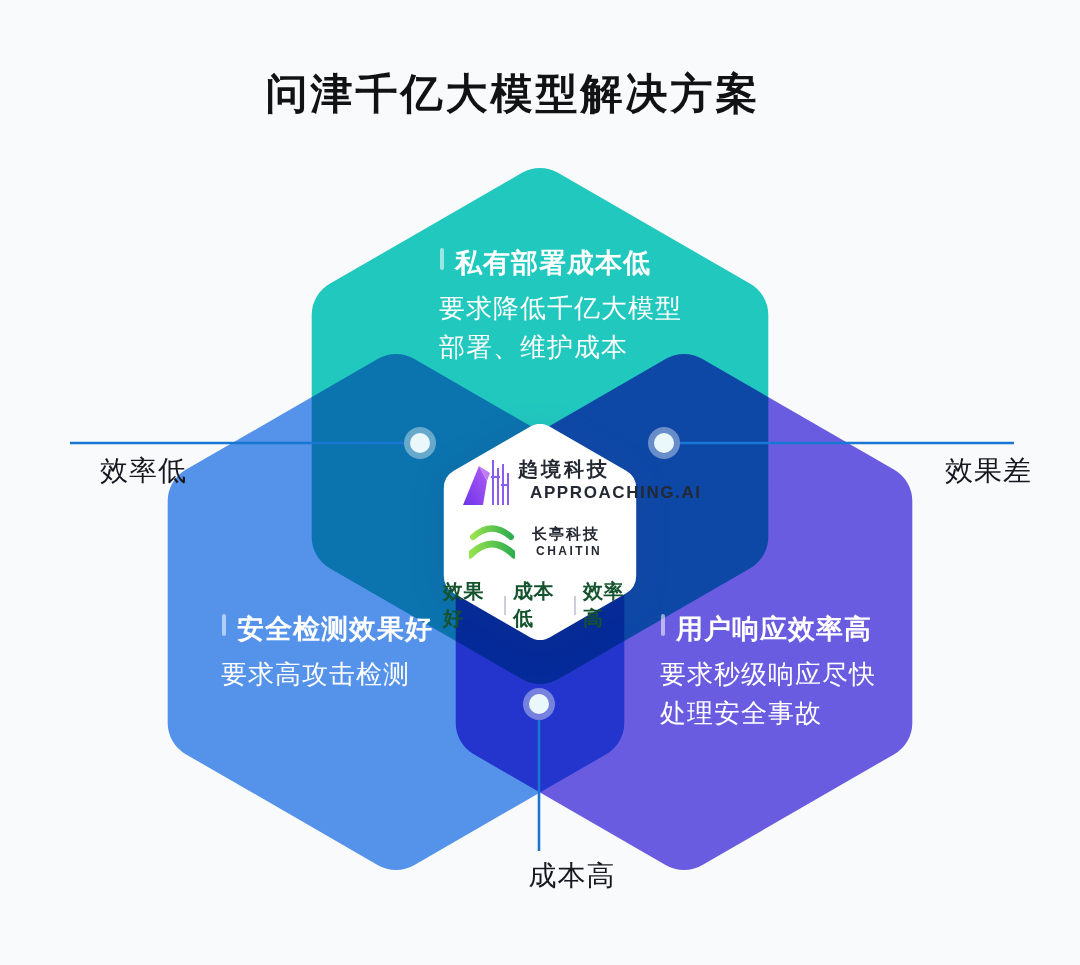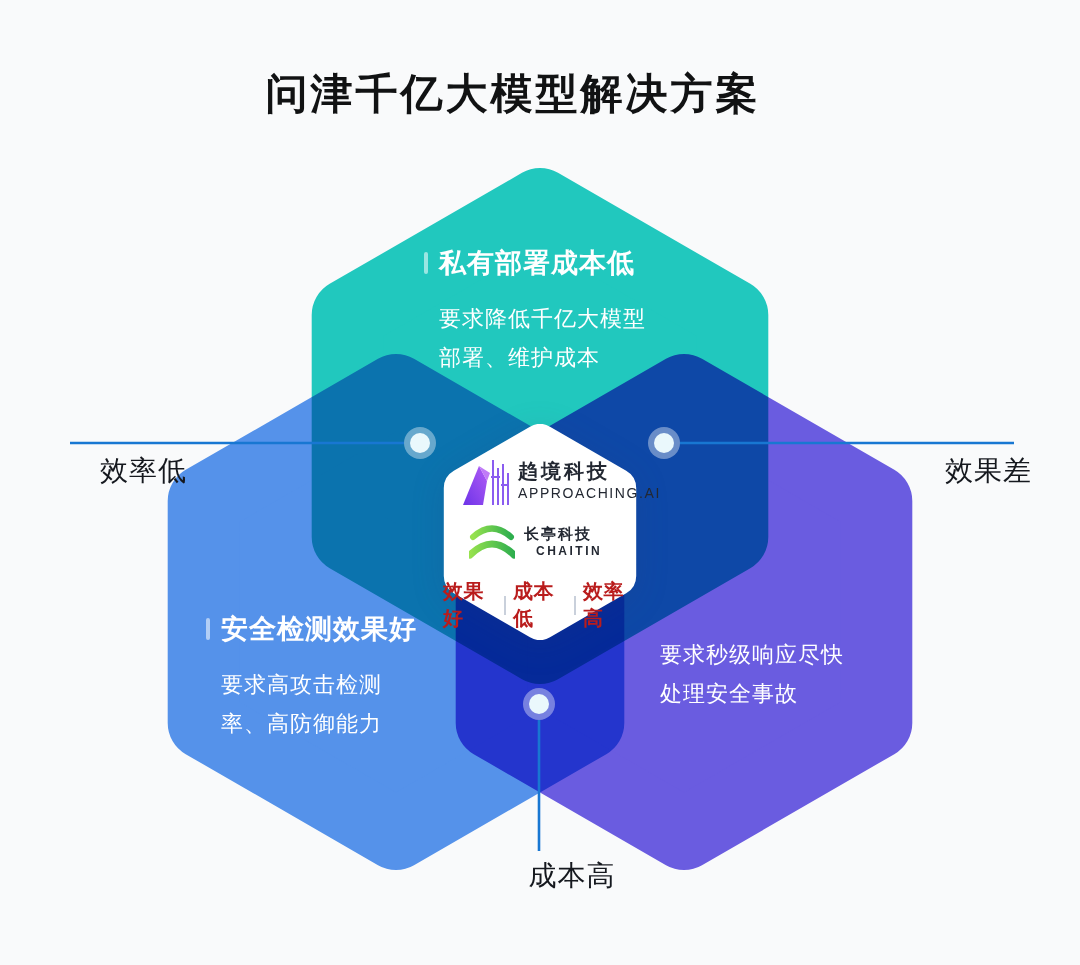--- a/index.html
+++ b/index.html
@@ -18,46 +18,46 @@
     font-size:42px; font-weight:800; letter-spacing:3px;
     color:#111213;
   }
 
   svg.venn { position:absolute; left:0; top:0; isolation:isolate; }
   .hex { stroke-width:72; stroke-linejoin:round; mix-blend-mode:multiply; }
   .center-hex { stroke-width:40; stroke-linejoin:round; fill:#ffffff; stroke:#ffffff;
                 filter:drop-shadow(0 6px 16px rgba(40,60,120,0.16)); }
 
   .card { position:absolute; color:#ffffff; }
-  .card-head { display:flex; align-items:center; }
+  .card-head { display:flex; align-items:flex-start;margin-left:16px; }
   .accent-bar { width:4px; height:22px; border-radius:2px;
                 background:rgba(255,255,255,0.55); margin-right:11px; flex:none; }
   .card-heading { font-size:27px; font-weight:700; letter-spacing:1px; line-height:30px; }
-  .card-body { margin-top:21px; padding-left:15px;
-               font-size:22px; font-weight:400; letter-spacing:1px; line-height:39px; }
+  .card-body { margin-top:11px; padding-left:15px;
+               font-size:26px; font-weight:400; letter-spacing:1px; line-height:39px; }
 
   .axis-label { position:absolute; font-size:28px; font-weight:500; color:#15181E; letter-spacing:1px;margin-left:32px; }
   .axis-label.left   { left:68px;  top:452px; }
   .axis-label.right  { right:48px; top:452px; }
   .axis-label.bottom { left:440px; top:857px; width:200px; text-align:center; }
 
   .center-content { position:absolute; left:443px; top:424px; width:168px; height:216px;padding-left:36px; }
   .logo-row { position:absolute; display:flex; align-items:center; }
   .logo-row.approaching { left:20px; top:31px; }
   .logo-row.chaitin     { left:26px; top:99px; }
   .logo-texts { display:flex; flex-direction:column; justify-content:center; }
   .logo-name-lg { font-size:20px; font-weight:700; letter-spacing:3px; color:#232832; line-height:22px; }
-  .logo-sub-lg  { font-size:14px; font-weight:400; letter-spacing:1.6px; color:#232832; margin-top:3px; }
-  .logo-name-sm { font-size:15px; font-weight:700; letter-spacing:2px; color:#232832; line-height:16px; }
+  .logo-sub-lg  { font-size:17px; font-weight:700; letter-spacing:1.6px; color:#232832; margin-top:3px;margin-left:12px; }
+  .logo-name-sm { font-size:15px; font-weight:700; letter-spacing:2px; color:#232832; line-height:16px;margin-left:8px; }
   .logo-sub-sm  { font-size:12px; font-weight:700; letter-spacing:2.5px; color:#232832; margin-top:2px;margin-left:12px; }
   .logo-icon { flex:none; margin-right:9px; }
 
   .tagline { position:absolute; left:0; top:154px; width:194px;
              display:flex; justify-content:center; align-items:center; gap:7px;
-             font-size:20px; font-weight:700; color:#b91c1c; letter-spacing:0.5px; }
+             font-size:20px; font-weight:700; color:#14532d; letter-spacing:0.5px; }
   .tagline-sep { width:2px; height:19px; background:#C9D0DB; flex:none; }
 </style>
 </head>
 <body style="background: rgb(249, 250, 251);">
 
 <div class="page">
 
   <div class="diagram-title">问津千亿大模型解决方案</div>
 
   <svg class="venn" width="1080" height="965" viewBox="0 0 1080 965">
@@ -97,25 +97,28 @@
     </div>
   </div>
 
   <div class="card" style="left:206px; top:614px;">
     <div class="card-head">
       <span class="accent-bar"></span>
       <span class="card-heading">安全检测效果好</span>
     </div>
     <div class="card-body">
       <div>要求高攻击检测</div>
-      <div>率、高防御能力</div>
     </div>
   </div>
 
   <div class="card" style="left:645px; top:614px;">
+    <div class="card-head">
+      <span class="accent-bar"></span>
+      <span class="card-heading">用户响应效率高</span>
+    </div>
     <div class="card-body">
       <div>要求秒级响应尽快</div>
       <div>处理安全事故</div>
     </div>
   </div>
 
   <div class="axis-label left">效率低</div>
   <div class="axis-label right">效果差</div>
   <div class="axis-label bottom">成本高</div>
 

